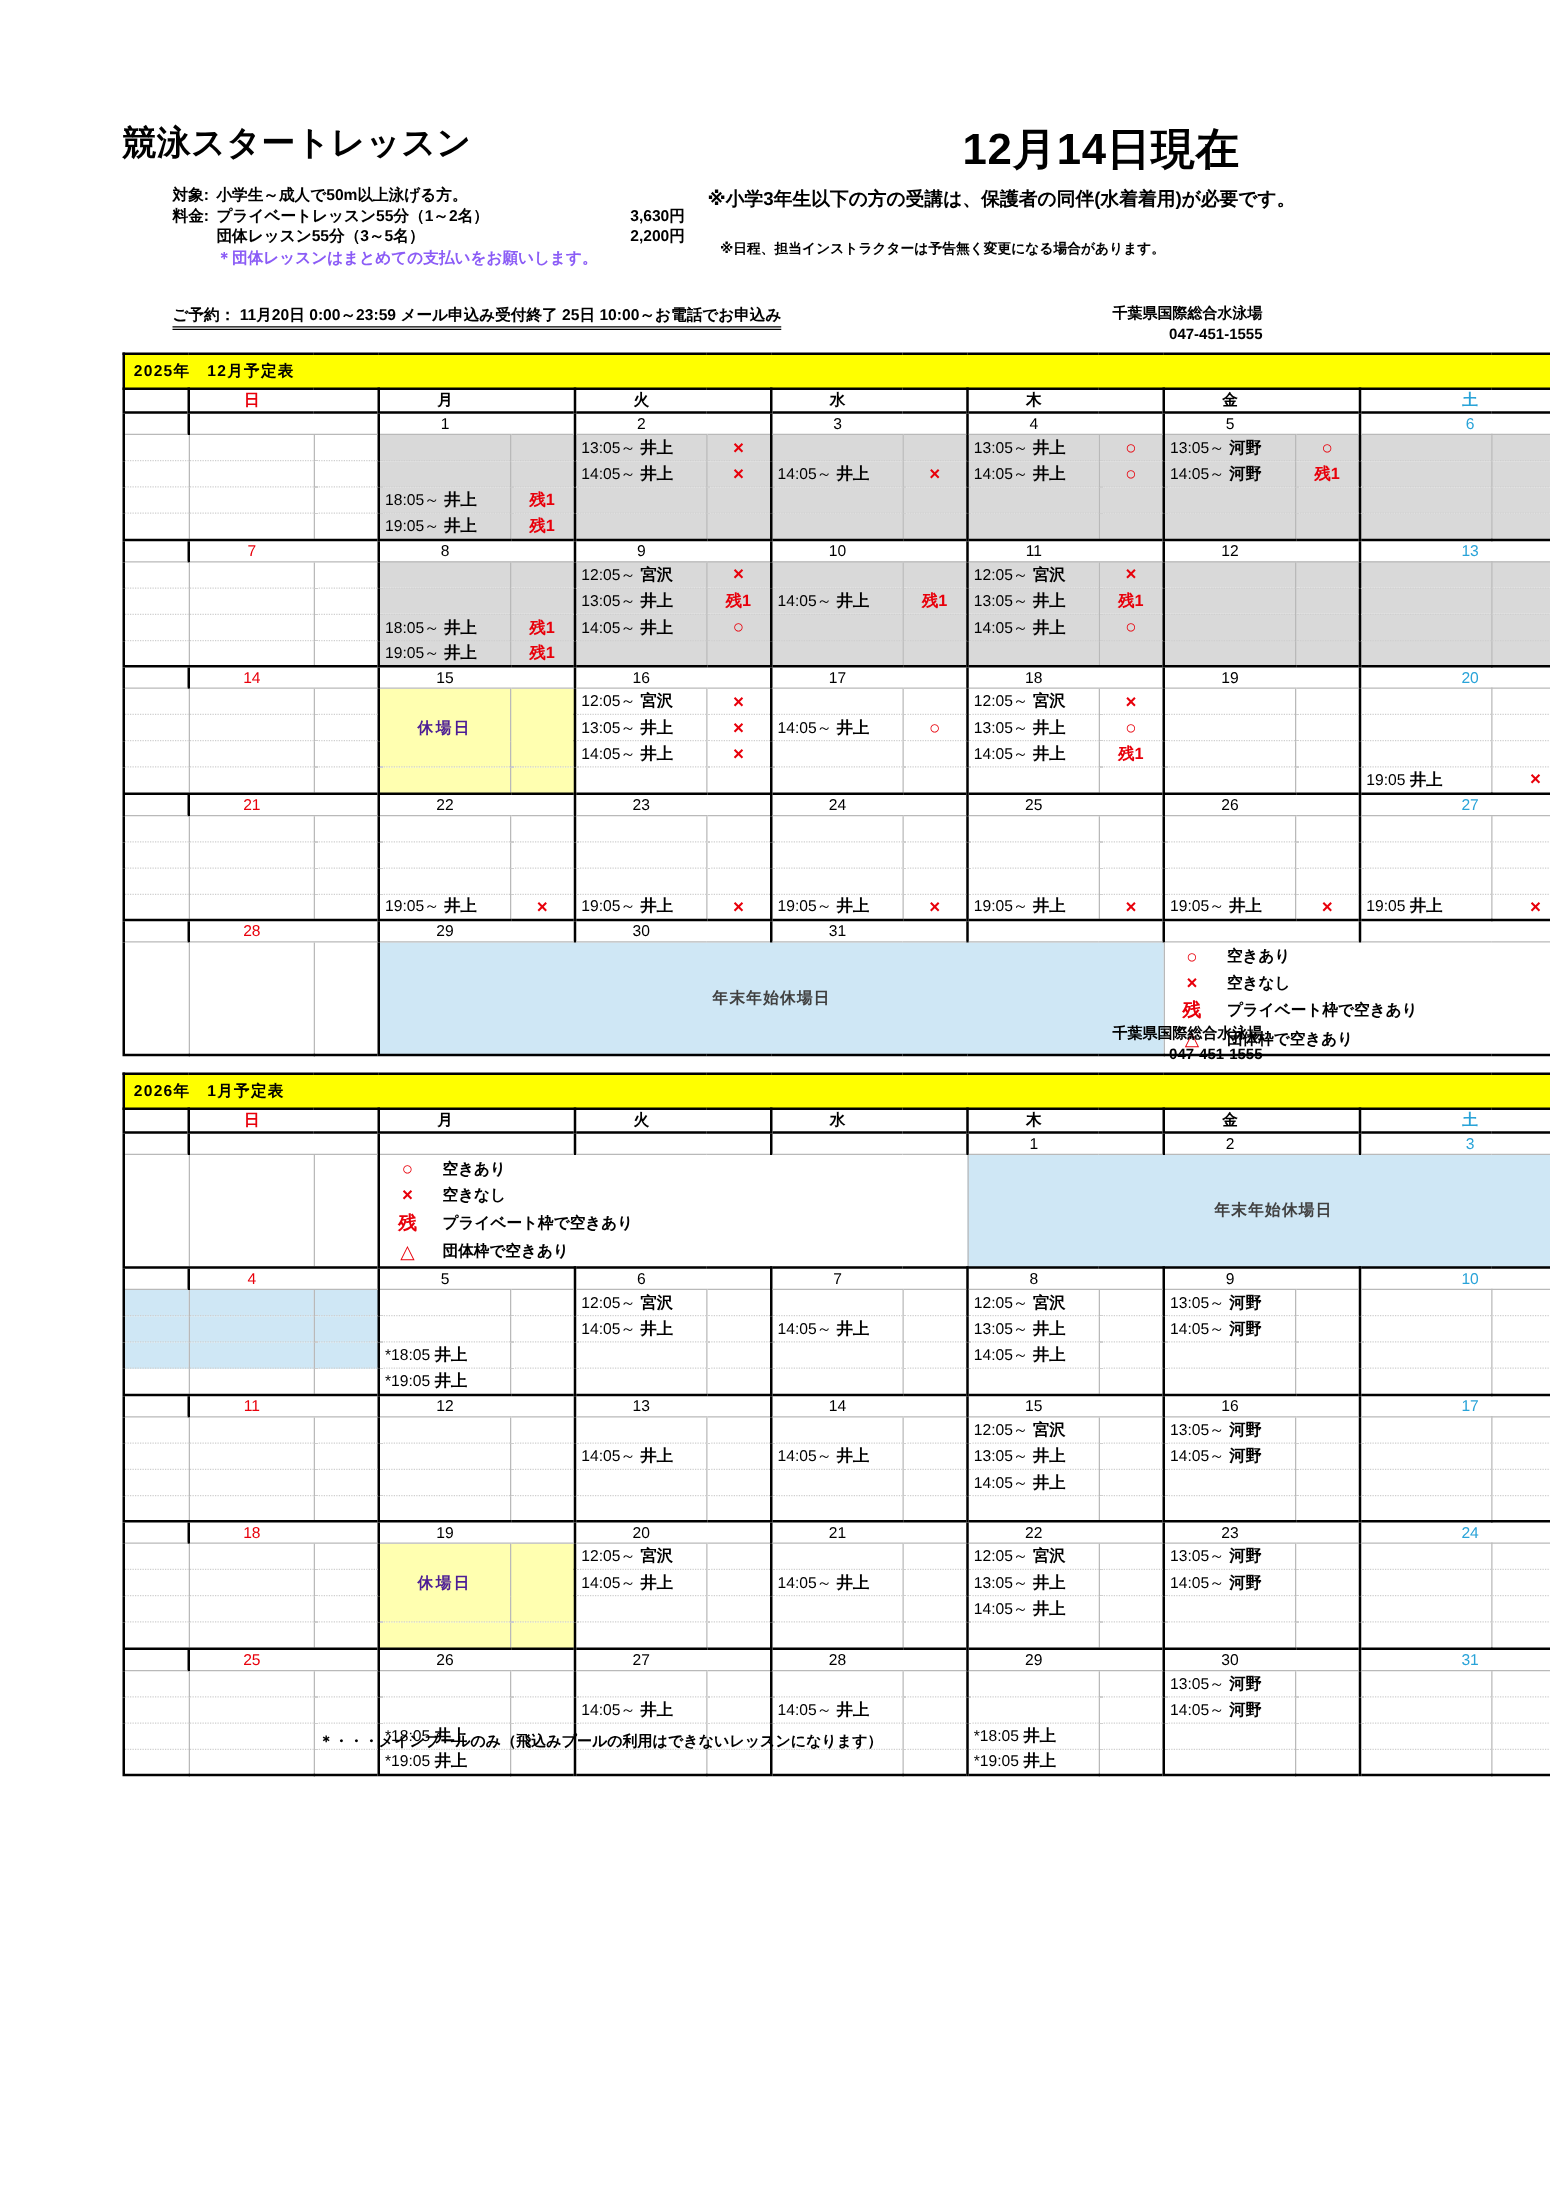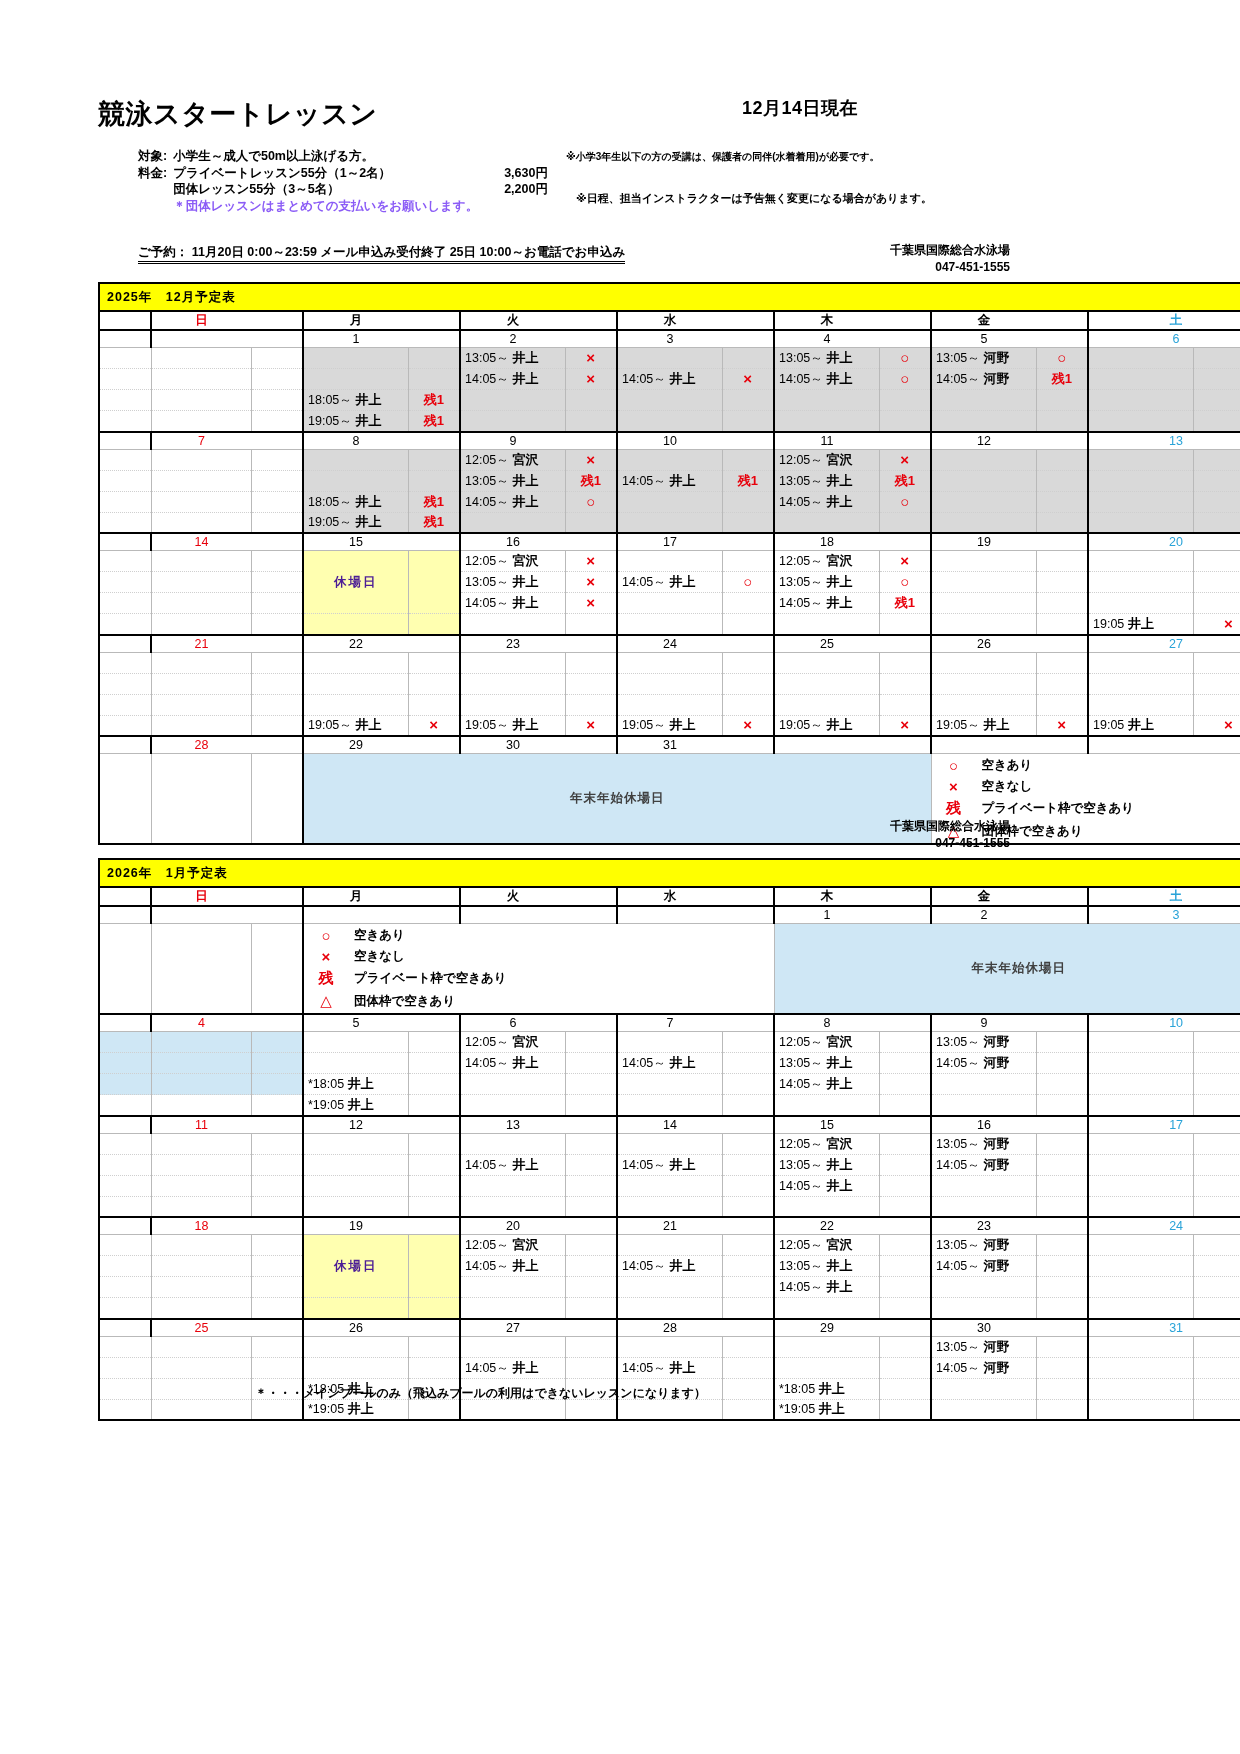--- a/index.html
+++ b/index.html
@@ -5,29 +5,29 @@
   html,body{margin:0;padding:0;background:#fff;}
   body{
     width:1240px;height:1754px;
     font-family:"Liberation Sans","DejaVu Sans",sans-serif;
     color:#000;position:relative;overflow:hidden;
   }
   .page{position:relative;width:1240px;height:1722px;text-decoration:underline;}
 
   
   .title{position:absolute;left:98px;top:96px;font-size:27px;font-weight:bold;letter-spacing:0.5px;}
-  .asof{position:absolute;left:742px;top:96px;font-size:18px;font-weight:bold;letter-spacing:0.5px;}
+  .asof{position:absolute;left:770px;top:96px;font-size:35px;font-weight:bold;letter-spacing:0.5px;}
 
   .info{position:absolute;left:138px;top:148px;font-size:12.5px;font-weight:bold;line-height:16.5px;}
   .info table{border-collapse:collapse;}
   .info td{padding:0 0 0 0;font-size:12.5px;font-weight:bold;white-space:nowrap;vertical-align:top;}
   .info td.lbl{padding-right:6px;}
   .info td.amt{padding-left:26px;}
   .red{color:#8b5cf6;}
-  .note1{position:absolute;left:566px;top:150px;font-size:10px;font-weight:bold;white-space:nowrap;}
+  .note1{position:absolute;left:566px;top:150px;font-size:15px;font-weight:bold;white-space:nowrap;}
   .note2{position:absolute;left:576px;top:191px;font-size:11px;font-weight:bold;white-space:nowrap;}
 
   .resv{position:absolute;font-size:12.5px;font-weight:bold;white-space:nowrap;}
   .resv-u{border-bottom:3px double #000;padding-bottom:2px;}
   .venue{position:absolute;font-size:12px;font-weight:bold;text-align:right;white-space:nowrap;line-height:17px;}
 
   
   .cal{position:absolute;border-collapse:collapse;table-layout:fixed;}
   .cal td{border:1px solid #b9b9b9;padding:0;font-size:12.5px;vertical-align:middle;}
   .banner{background:#ffff00;font-size:22px;font-weight:bold;text-align:left;padding-left:7px !important;

